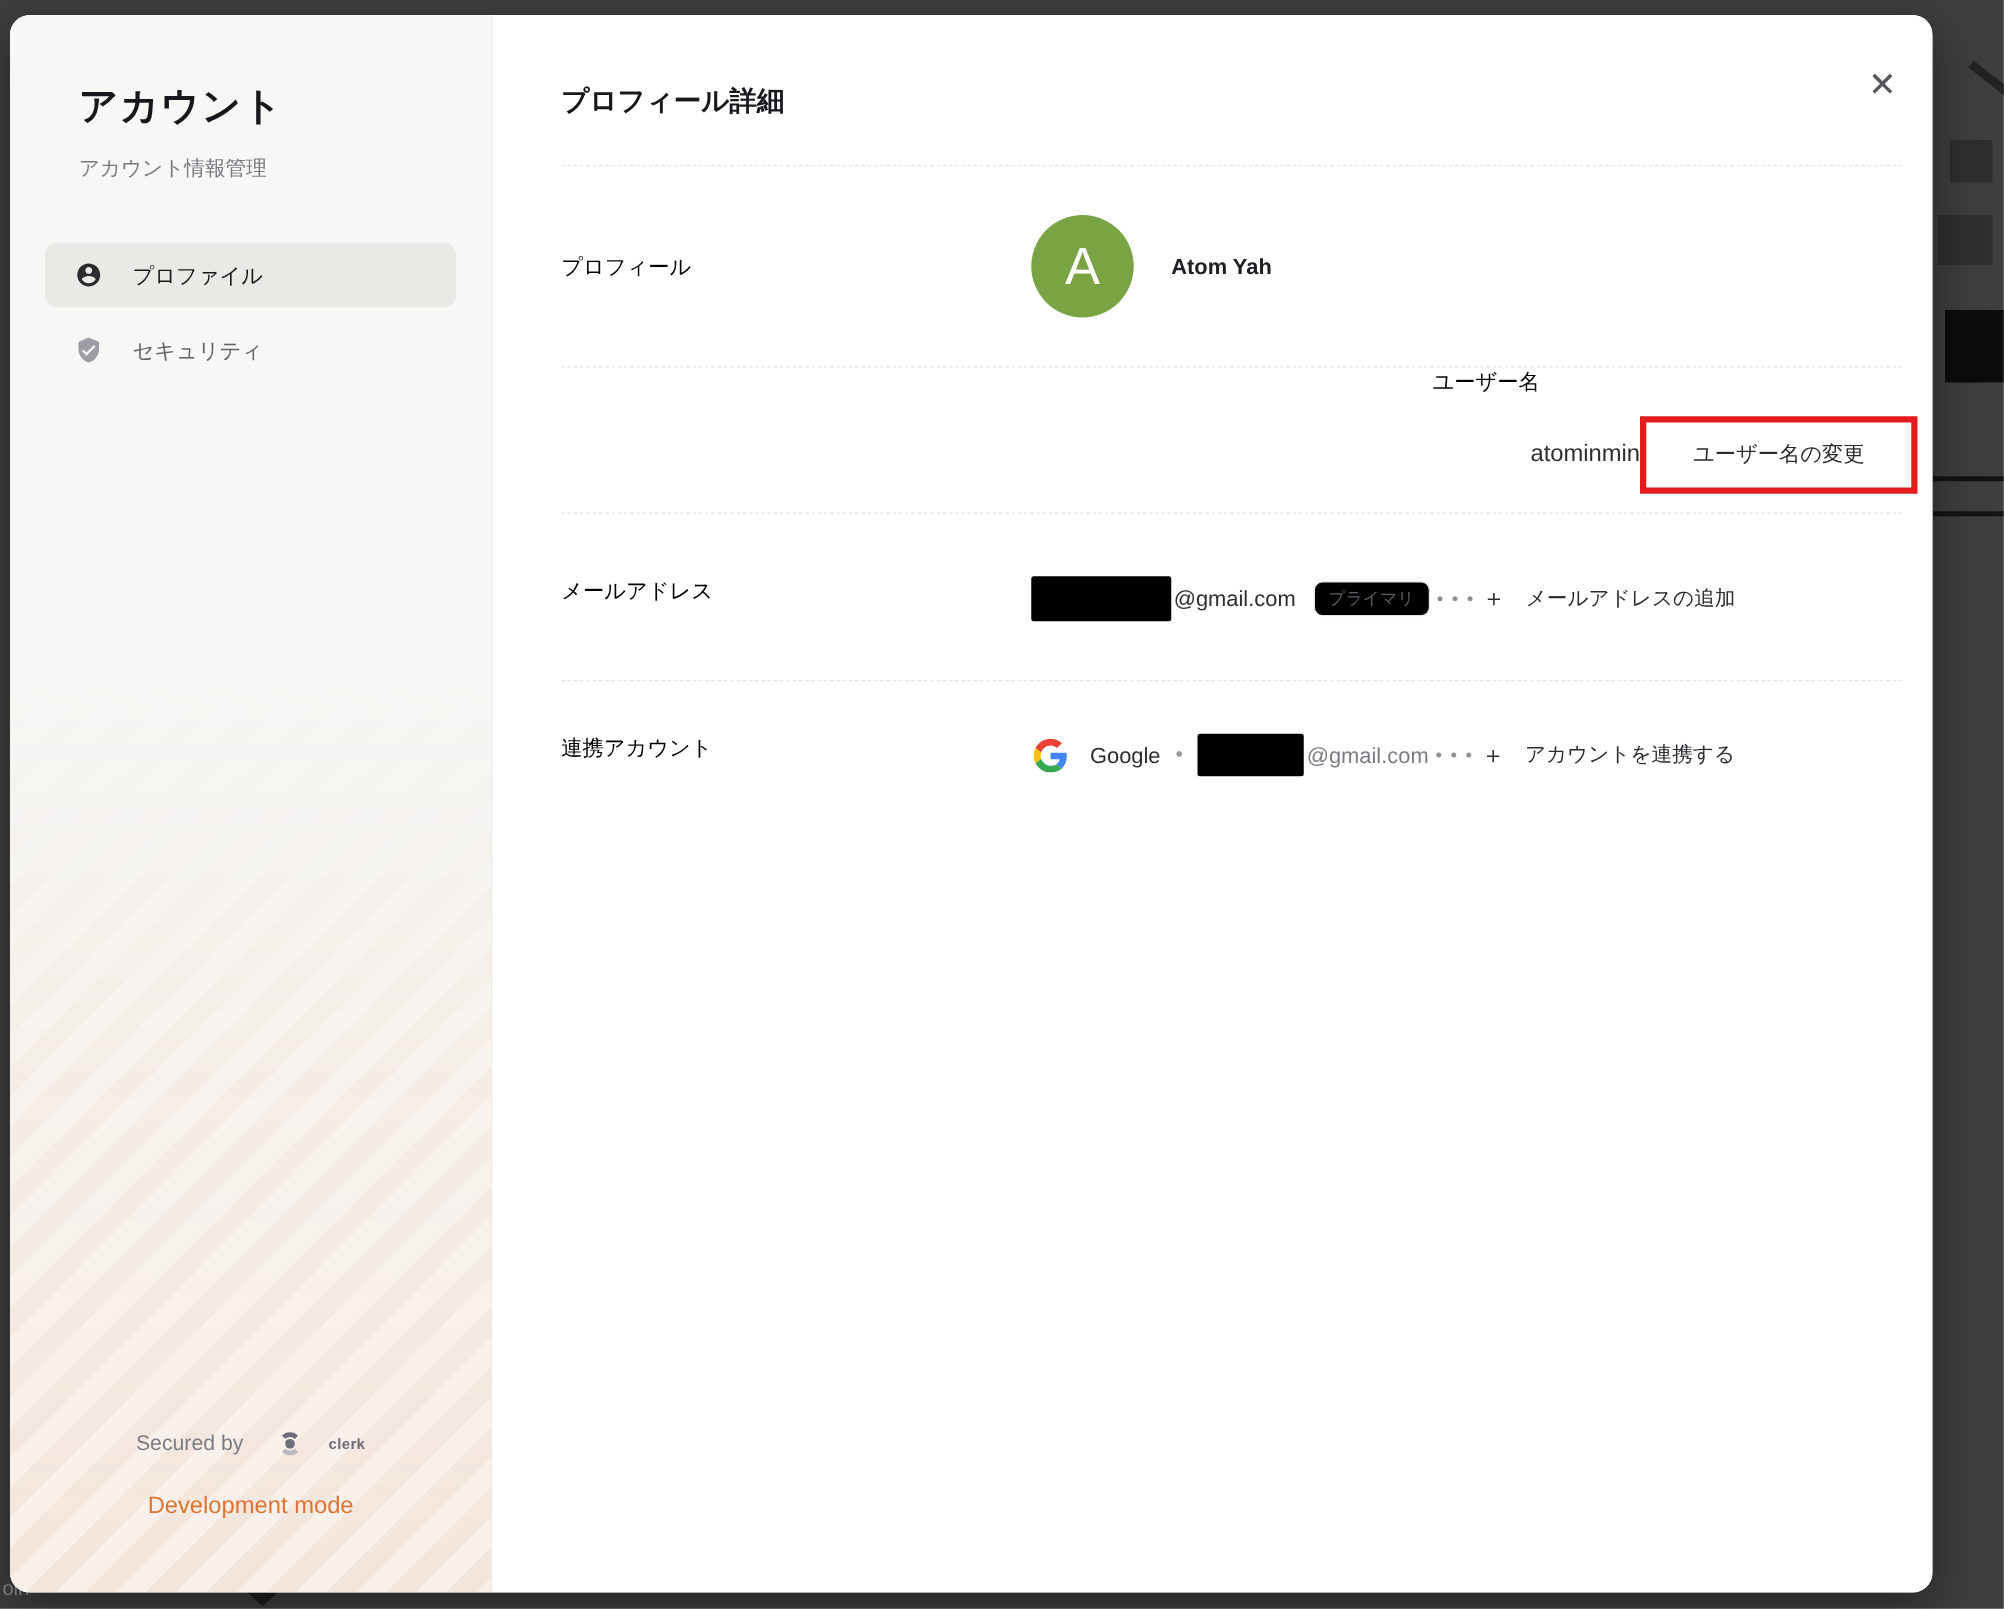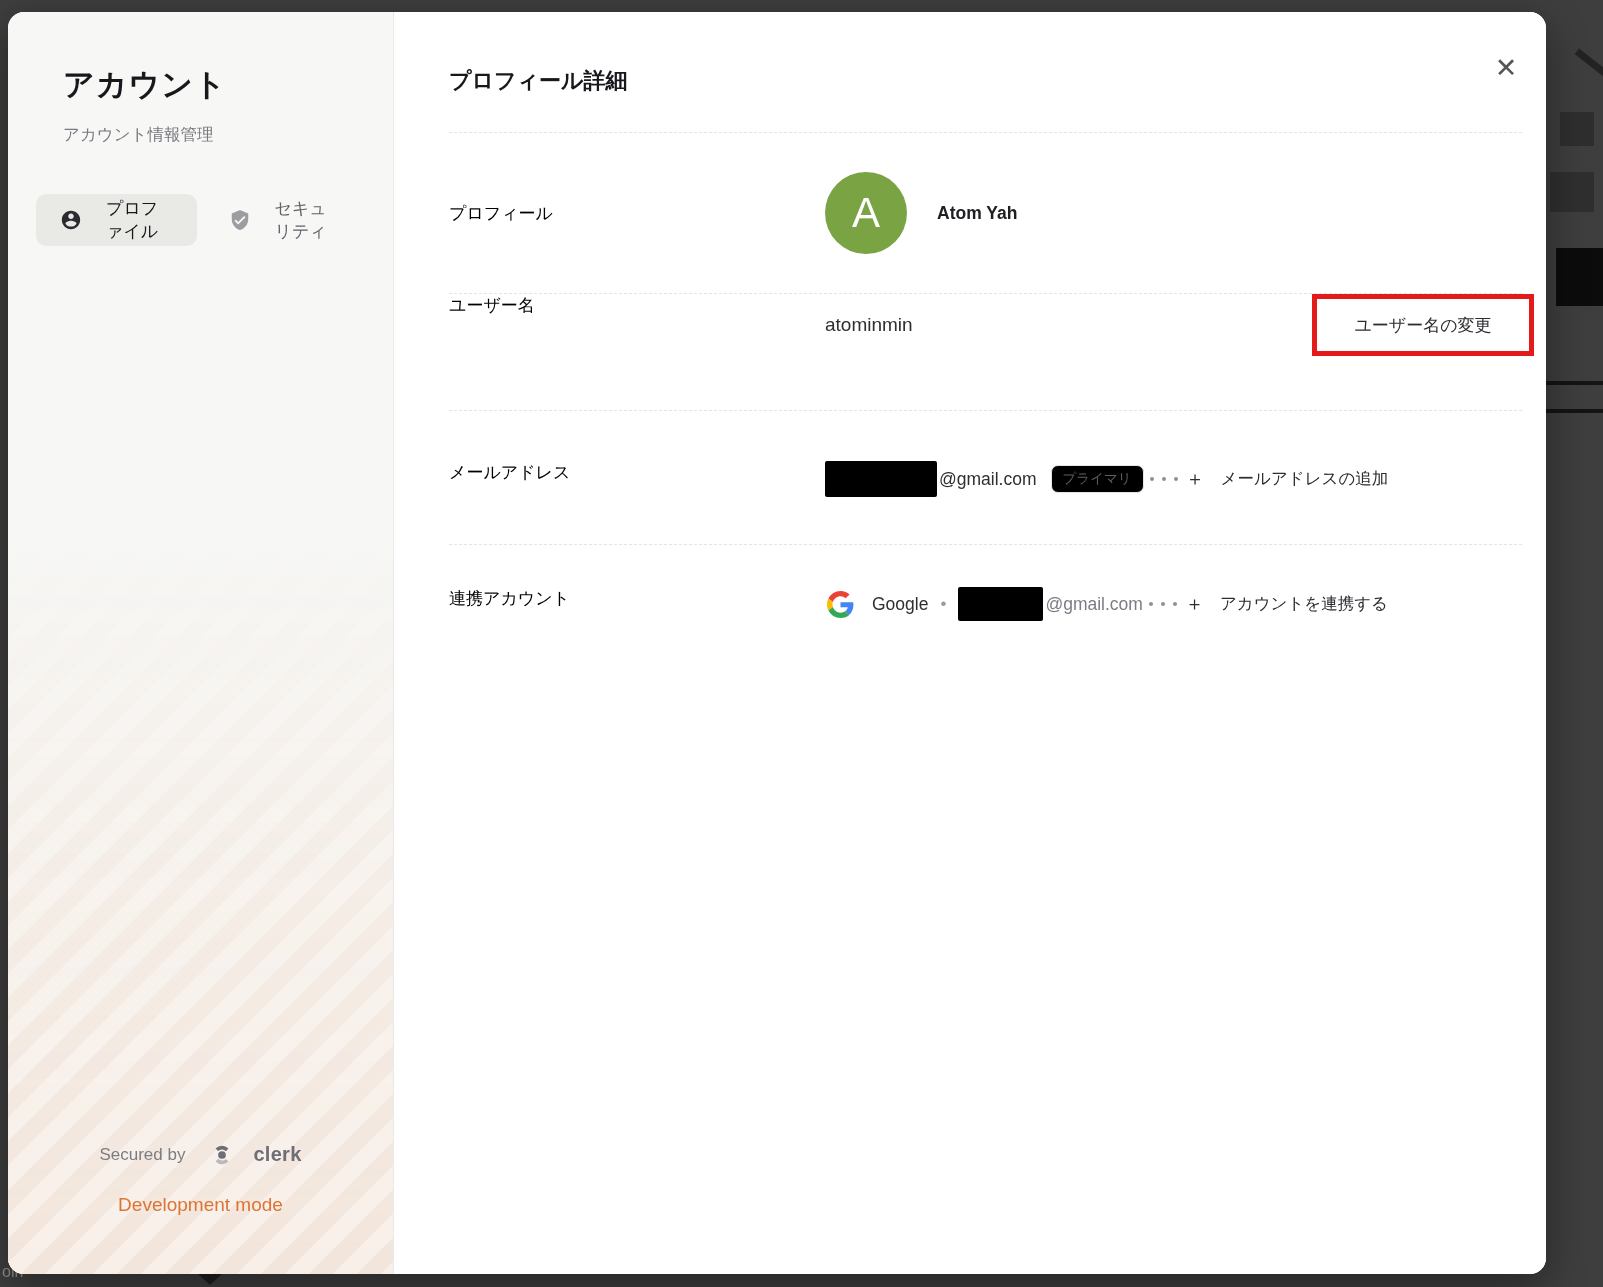--- a/index.html
+++ b/index.html
@@ -38,38 +38,38 @@
     padding:52px 28px 0;
   }
   .sidebar::after {
     content:""; position:absolute; inset:0; pointer-events:none;
     background:repeating-linear-gradient(135deg,#f8efe8 0 17px,#f2e5db 17px 34px);
     -webkit-mask-image:linear-gradient(to bottom,transparent 0%,transparent 42%,rgba(0,0,0,.55) 68%,#000 100%);
             mask-image:linear-gradient(to bottom,transparent 0%,transparent 42%,rgba(0,0,0,.55) 68%,#000 100%);
   }
   .sidebar-title { font-size:31px; font-weight:700; color:#17171c; padding-left:27px; letter-spacing:1px; }
   .sidebar-subtitle { font-size:16.5px; color:#787880; padding-left:27px; margin-top:18px; }
-  .nav { margin-top:48px; display:flex; flex-direction:row; gap:8px; position:relative; z-index:2; }
+  .nav { margin-top:48px; display:flex; flex-direction:column; gap:8px; position:relative; z-index:2; }
   .nav-item {
     display:flex; align-items:center; gap:24px; height:52px;
     border-radius:10px; padding:0 24px; cursor:pointer; font-size:17px;
   }
   .nav-item.active { background:#e9e9e6; color:#17171c; font-weight:500; }
   .nav-item.inactive { color:#62626b; }
   .nav-icon { width:22px; height:22px; display:inline-flex; }
   .nav-item.active .nav-icon { color:#2b2b30; }
   .nav-item.inactive .nav-icon { color:#9c9ca3; }
 
   .sidebar-footer {
     position:absolute; left:0; right:0; bottom:58px; z-index:2;
     display:flex; flex-direction:column; align-items:center; gap:28px;
   }
   .secured { display:flex; align-items:center; gap:20px; font-size:17px; color:#7c7c84; }
   .clerk-logo { width:22px; height:22px; display:inline-flex; margin-left:6px; }
-  .clerk-word { font-size:20px; font-weight:700; color:#6e6e76; letter-spacing:.3px; }
+  .clerk-word { font-size:12px; font-weight:700; color:#6e6e76; letter-spacing:.3px; }
   .devmode { font-size:19px; font-weight:400; color:#dd7434; cursor:pointer; }
 
   
   .main { flex:1; position:relative; padding:0 24px 0 55px; background:#fff; }
   .main-header {
     padding:54px 0 36px; border-bottom:1px dashed #e4e4e4;
     display:flex; align-items:flex-start;
   }
   .main-title { font-size:22px; font-weight:700; color:#17171c; }
   .close-btn {
@@ -85,21 +85,21 @@
 
   .row-profile { height:161px; align-items:center; }
   .row-profile .row-body { flex-direction:row; align-items:center; }
   .avatar {
     width:82px; height:82px; border-radius:50%; background:#7aa344;
     color:#fff; font-size:42px; font-weight:300;
     display:flex; align-items:center; justify-content:center;
   }
   .profile-name { font-size:17.5px; font-weight:700; color:#202024; margin-left:30px; }
 
-  .row-username { height:117px; align-items:flex-start; }
+  .row-username { height:117px; align-items:flex-end;flex-direction:column; }
   .row-username .row-body { flex-direction:row; align-items:center; }
   .username-value { font-size:19px; color:#2f2f33; }
 
   .annotated {
     margin-left:auto; margin-right:-12px;
     border:5px solid #e31b1b; background:#fff;
     width:222px; height:62px; display:flex; align-items:center; justify-content:center;
     font-size:17px; font-weight:500; color:#2b2b30; cursor:pointer; font-family:inherit;
   }
 

